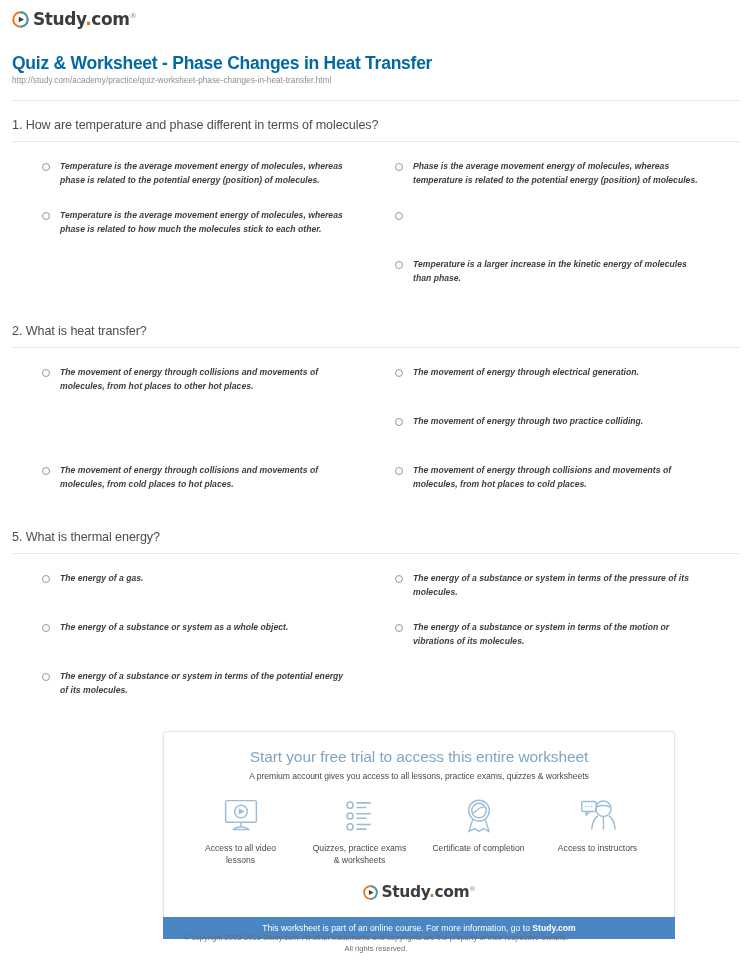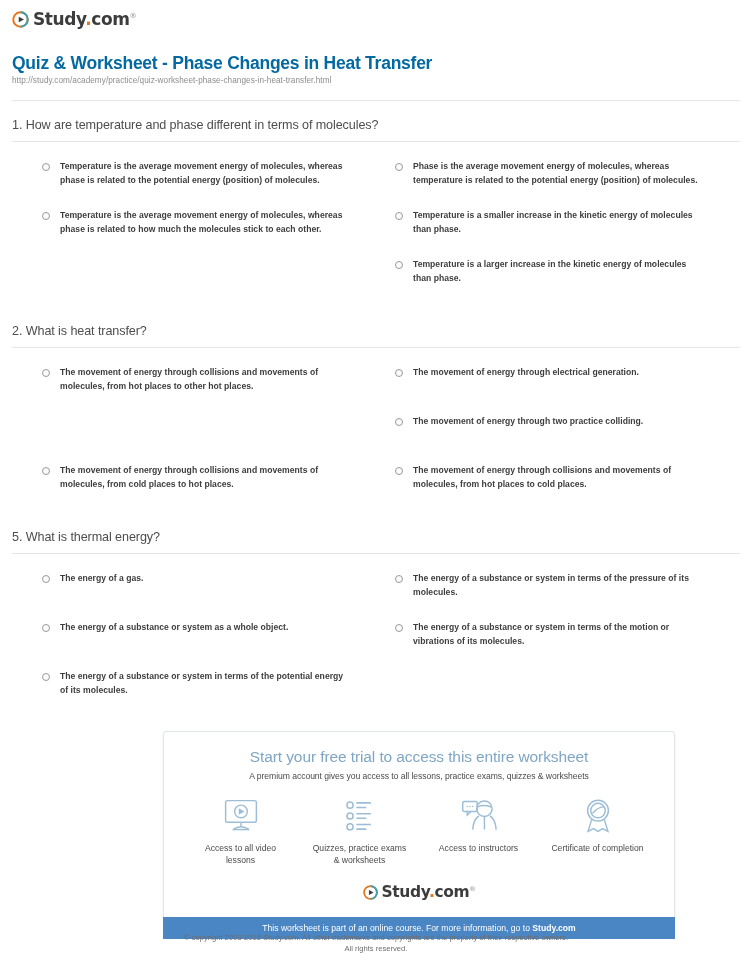--- a/index.html
+++ b/index.html
@@ -93,20 +93,21 @@
     padding: 17px 0 9px 0;
     margin: 0;
     letter-spacing: -0.1px;
     font-family: "Liberation Sans", sans-serif;
   }
   .options-grid {
     display: grid;
     grid-template-columns: 1fr 1fr;
     column-gap: 8px;
     padding: 18px 0 0 30px;
+    font-style: italic;
   }
   .opt-col { display: flex; flex-direction: column; }
   .option {
     display: flex;
     align-items: flex-start;
     gap: 10px;
     min-height: 49px;
   }
   .option.spacer-only { visibility: hidden; }
   .radio {
@@ -256,21 +257,20 @@
           <span class="opt-text">Temperature is the average movement energy of molecules, whereas phase is related to how much the molecules stick to each other.</span>
         </div>
       </div>
       <div class="opt-col">
         <div class="option">
           <span class="radio"></span>
           <span class="opt-text">Phase is the average movement energy of molecules, whereas temperature is related to the potential energy (position) of molecules.</span>
         </div>
         <div class="option">
           <span class="radio"></span>
-          <span class="opt-text">Temperature is a smaller increase in the kinetic energy of molecules than phase.</span>
         </div>
         <div class="option">
           <span class="radio"></span>
           <span class="opt-text">Temperature is a larger increase in the kinetic energy of molecules than phase.</span>
         </div>
       </div>
     </div>
   </div>
 
   <div class="question-block">
@@ -369,50 +369,50 @@
           <svg viewBox="0 0 44 42" width="40" height="38" fill="none" stroke="#9dbdd6" stroke-width="1.7">
             <circle cx="11" cy="9" r="3.4"></circle>
             <path d="M18 6.5 h16 M18 11.5 h11"></path>
             <circle cx="11" cy="21" r="3.4"></circle>
             <path d="M18 18.5 h16 M18 23.5 h11"></path>
             <circle cx="11" cy="33" r="3.4"></circle>
             <path d="M18 30.5 h16 M18 35.5 h11"></path>
           </svg>
         </span>
         <span class="feature-label">Quizzes, practice exams &amp; worksheets</span>
+      </div>
+
+      <div class="feature">
+        <span class="feature-icon">
+          <svg viewBox="0 0 44 42" width="40" height="38" fill="none" stroke="#9dbdd6" stroke-width="1.6">
+            <circle cx="22" cy="15" r="11.5"></circle>
+            <circle cx="22" cy="15" r="8"></circle>
+            <path d="M16 18 q7 -8 13 -7"></path>
+            <path d="M15 25 l-4 13 6 -3 5 3 5 -3 6 3 -4 -13"></path>
+          </svg>
+        </span>
+        <span class="feature-label">Certificate of completion</span>
       </div>
 
       <div class="feature">
         <span class="feature-icon">
           <svg viewBox="0 0 44 42" width="40" height="38" fill="none" stroke="#9dbdd6" stroke-width="1.6">
             <rect x="4" y="5" width="16" height="11" rx="1.5"></rect>
             <path d="M9 16 l0 4 4 -4"></path>
             <circle cx="9" cy="10.5" r="0.9" fill="#9dbdd6" stroke="none"></circle>
             <circle cx="12" cy="10.5" r="0.9" fill="#9dbdd6" stroke="none"></circle>
             <circle cx="15" cy="10.5" r="0.9" fill="#9dbdd6" stroke="none"></circle>
             <circle cx="28" cy="13" r="8.5"></circle>
             <path d="M20.5 11 q7 -3 15 0"></path>
             <path d="M22 21 q-6 3 -7 15 M34 21 q6 3 7 15"></path>
             <path d="M28 21 v15"></path>
           </svg>
         </span>
         <span class="feature-label">Access to instructors</span>
       </div>
-
-      <div class="feature">
-        <span class="feature-icon">
-          <svg viewBox="0 0 44 42" width="40" height="38" fill="none" stroke="#9dbdd6" stroke-width="1.6">
-            <circle cx="22" cy="15" r="11.5"></circle>
-            <circle cx="22" cy="15" r="8"></circle>
-            <path d="M16 18 q7 -8 13 -7"></path>
-            <path d="M15 25 l-4 13 6 -3 5 3 5 -3 6 3 -4 -13"></path>
-          </svg>
-        </span>
-        <span class="feature-label">Certificate of completion</span>
-      </div>
     </div>
 
     <div class="promo-logo">
       <div class="brand">
         <span class="brand-mark">
           <svg viewBox="0 0 34 34" width="15" height="15" aria-hidden="true">
             <circle cx="17" cy="17" r="14.5" fill="none" stroke="#e8761a" stroke-width="4"></circle>
             <path d="M17 2.5 A14.5 14.5 0 0 1 17 31.5" fill="none" stroke="#3aa3b5" stroke-width="4"></path>
             <circle cx="17" cy="17" r="9.5" fill="#ffffff"></circle>
             <polygon points="13.5,11.5 24,17 13.5,22.5" fill="#3c3c3c"></polygon>

